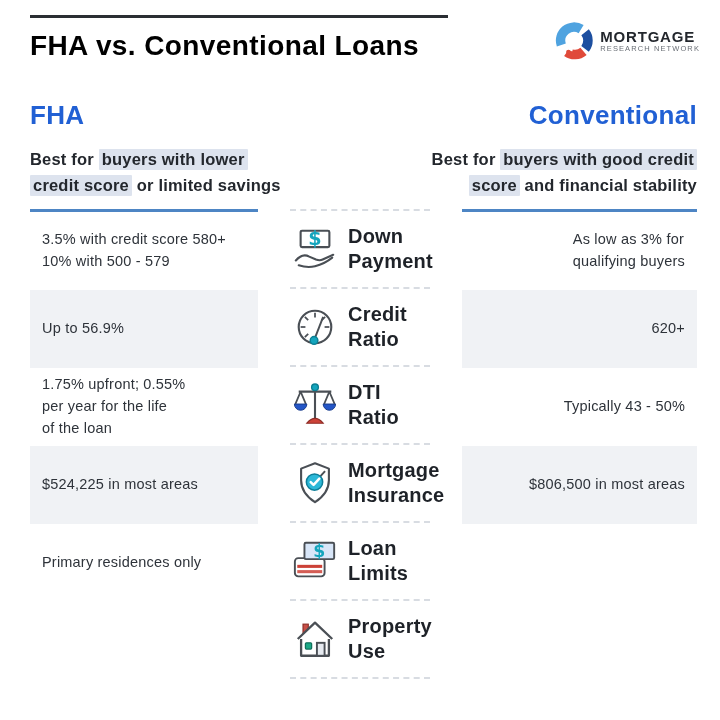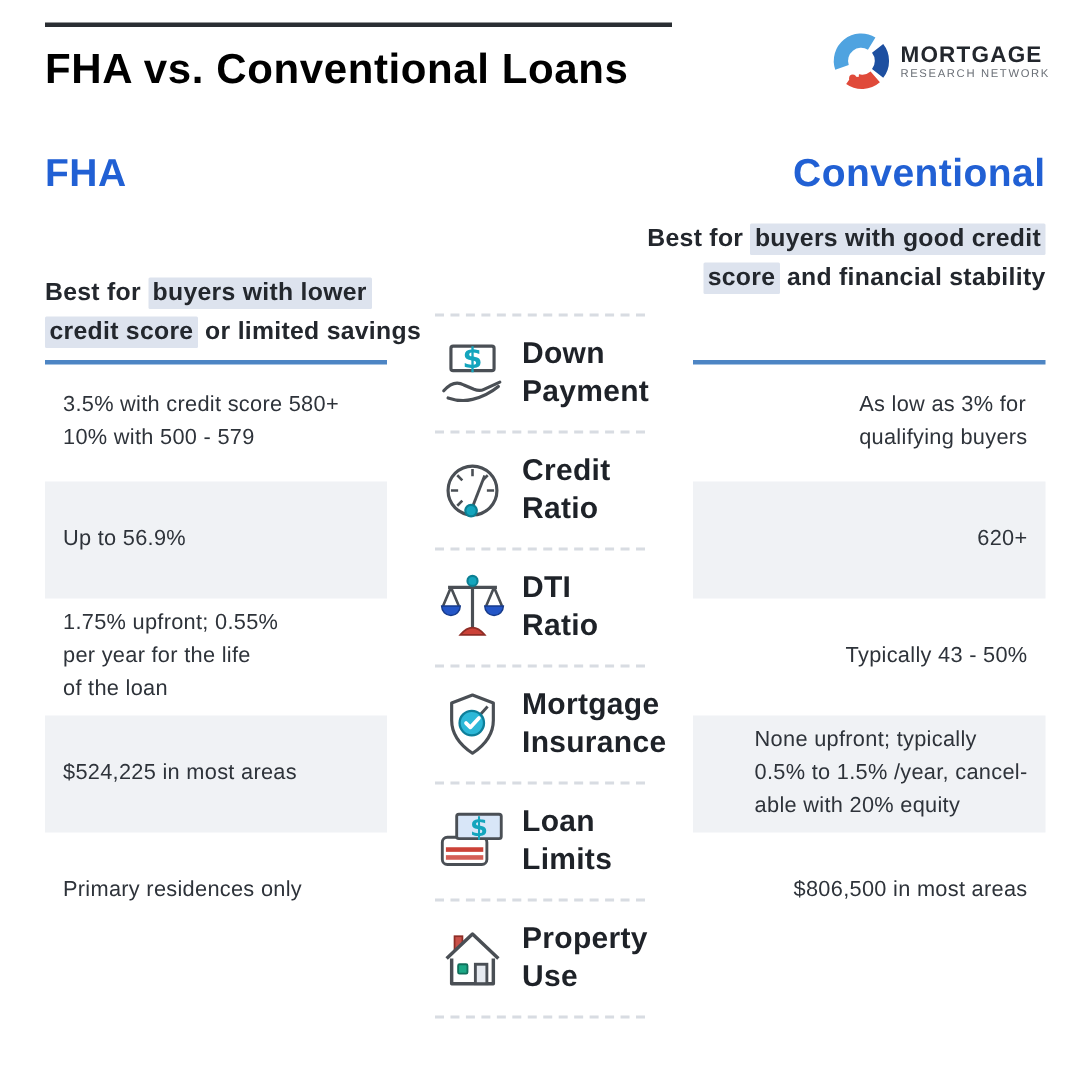--- a/index.html
+++ b/index.html
@@ -36,30 +36,30 @@
   }
   .col-head.left  { left: 30px; }
   .col-head.right { right: 23px; text-align: right; }
 
   .tagline {
     position: absolute; top: 147px;
     font-size: 16.5px; font-weight: 700; line-height: 1.55;
     color: #23272d; letter-spacing: 0.2px;
   }
   .tagline div { white-space: nowrap; }
-  .tagline.left  { left: 30px; margin-top: 36px; }
+  .tagline.left  { left: 30px; }
   .tagline.right { right: 23px; text-align: right; }
   .hl { background: #dde3ee; padding: 1px 3px 2px 3px; border-radius: 1px; }
 
   
   .grid {
     position: absolute; left: 30px; top: 209px;
     width: 667px; display: flex; gap: 32px;
   }
-  .side-col { width: 228px; margin-top: 31px; }
+  .side-col { width: 228px; }
   .side-col.right-col { width: 235px; }
   .center-col { width: 140px; }
 
   .side-col { border-top: 3px solid #4d85c4; }
   .center-col { border-top: 2px dashed #d8dce2; }
 
   .cell {
     height: 78px; display: flex; align-items: center;
     font-size: 14.5px; line-height: 1.5; letter-spacing: 0.2px;
     color: #2e333a; white-space: pre-line;
@@ -222,20 +222,17 @@
 Use</span>
       </div>
 
     </div>
 
     <div class="side-col right-col">
       <div class="cell">As low as 3% for
 qualifying buyers</div>
       <div class="cell">620+</div>
       <div class="cell">Typically 43 - 50%</div>
-      <div class="cell">None upfront; typically
-0.5% to 1.5% /year, cancel-
-able with 20% equity</div>
       <div class="cell">$806,500 in most areas</div>
     </div>
 
   </div>
 </div>
 
 </body></html>

